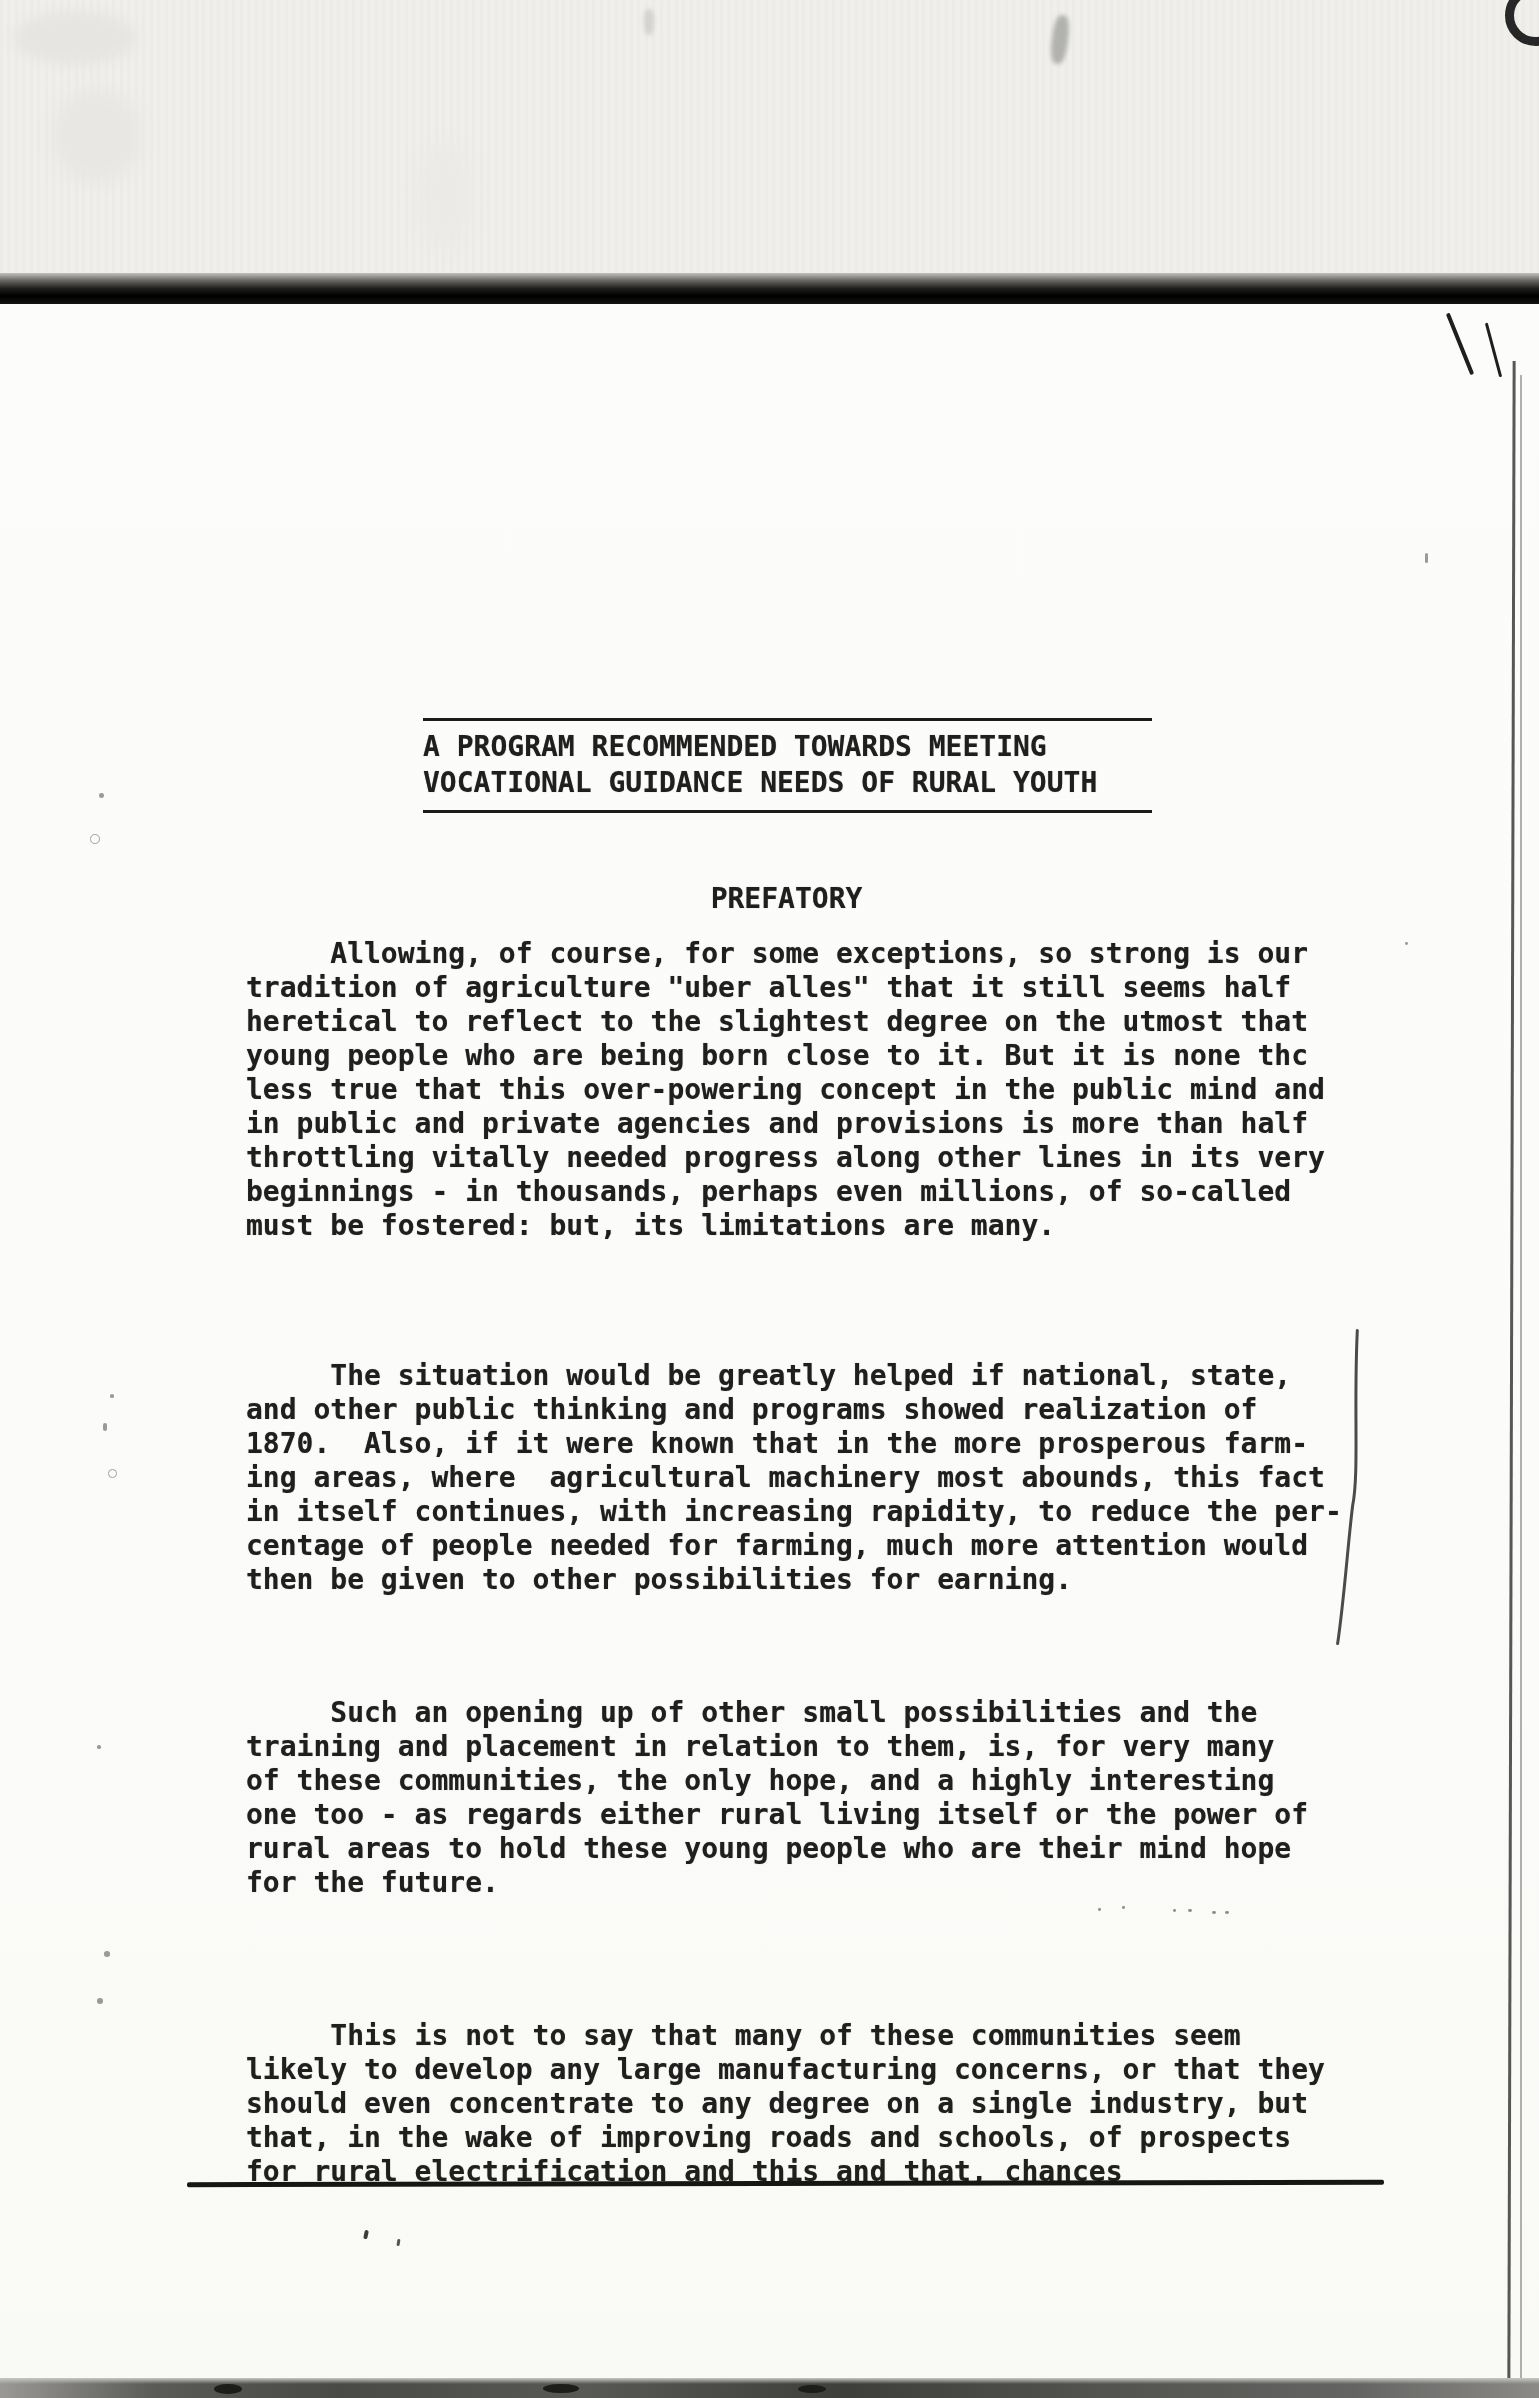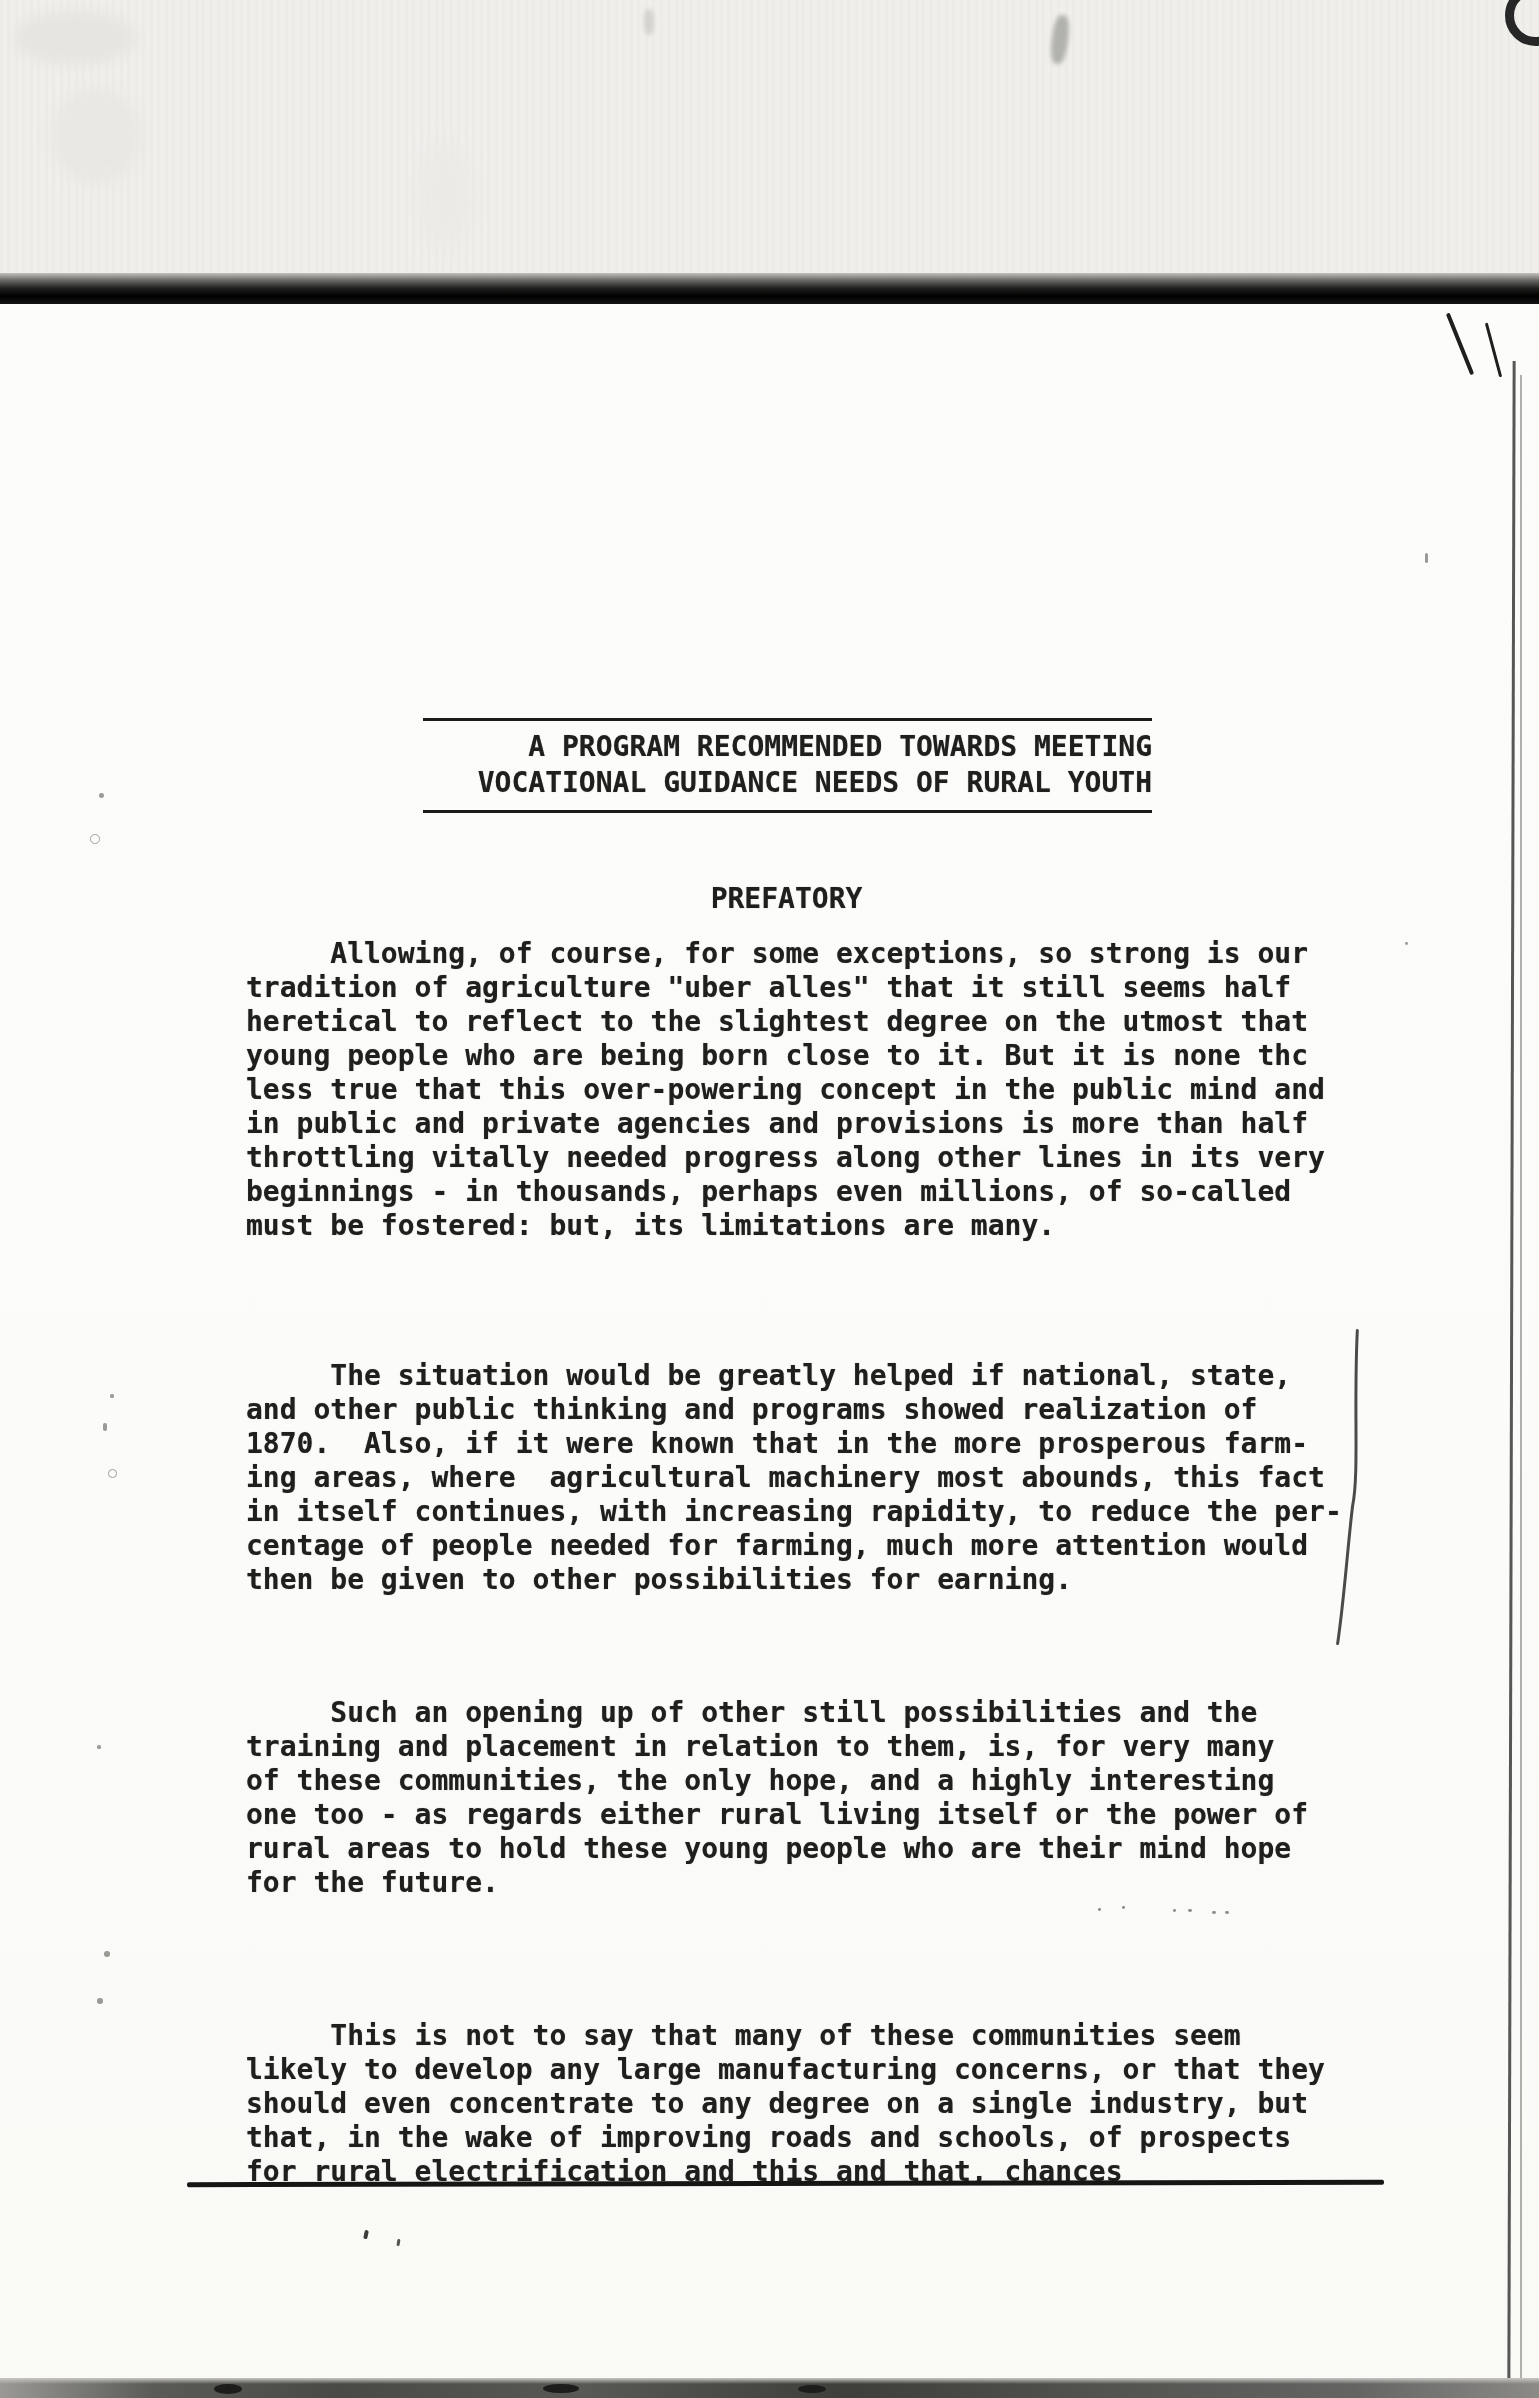--- a/index.html
+++ b/index.html
@@ -39,21 +39,21 @@
     background:linear-gradient(180deg,#fcfcfa 0%, #fbfbf9 60%, #f9f9f6 100%);
   }
   
   .tw{
     color:#1f1f1e;font-weight:700;font-size:28px;line-height:34px;
     text-shadow:0 0 0.9px rgba(20,20,20,.45);
   }
   .title-block{
     position:absolute;left:423px;top:718px;width:729px;
     border-top:3.7px solid #1b1b1a;border-bottom:3.7px solid #1b1b1a;
-    padding:7.5px 0 9.4px 0;text-align:right;
+    padding:7.5px 0 9.4px 0;text-align:left;
   }
   .title-block .tline{line-height:36px;}
   .prefatory{
     position:absolute;left:215px;top:834px;width:1143px;text-align:center;margin-top:48px;
   }
   .para{position:absolute;left:246px;width:1171px;}
   .para .line{white-space:pre;height:34px;}
   .para .line:first-child{text-indent:5ch;}
   .para-1{top:937px;}
   .para-2{top:1359px;}
@@ -145,21 +145,21 @@
   <div class="para para-2 tw">
       <div class="line">The situation would be greatly helped if national, state,</div>
       <div class="line">and other public thinking and programs showed realization of</div>
       <div class="line">1870.  Also, if it were known that in the more prosperous farm-</div>
       <div class="line">ing areas, where  agricultural machinery most abounds, this fact</div>
       <div class="line">in itself continues, with increasing rapidity, to reduce the per-</div>
       <div class="line">centage of people needed for farming, much more attention would</div>
       <div class="line">then be given to other possibilities for earning.</div>
     </div>
   <div class="para para-3 tw">
-      <div class="line">Such an opening up of other still possibilities and the</div>
+      <div class="line">Such an opening up of other small possibilities and the</div>
       <div class="line">training and placement in relation to them, is, for very many</div>
       <div class="line">of these communities, the only hope, and a highly interesting</div>
       <div class="line">one too - as regards either rural living itself or the power of</div>
       <div class="line">rural areas to hold these young people who are their mind hope</div>
       <div class="line">for the future.</div>
     </div>
   <div class="para para-4 tw">
       <div class="line">This is not to say that many of these communities seem</div>
       <div class="line">likely to develop any large manufacturing concerns, or that they</div>
       <div class="line">should even concentrate to any degree on a single industry, but</div>

